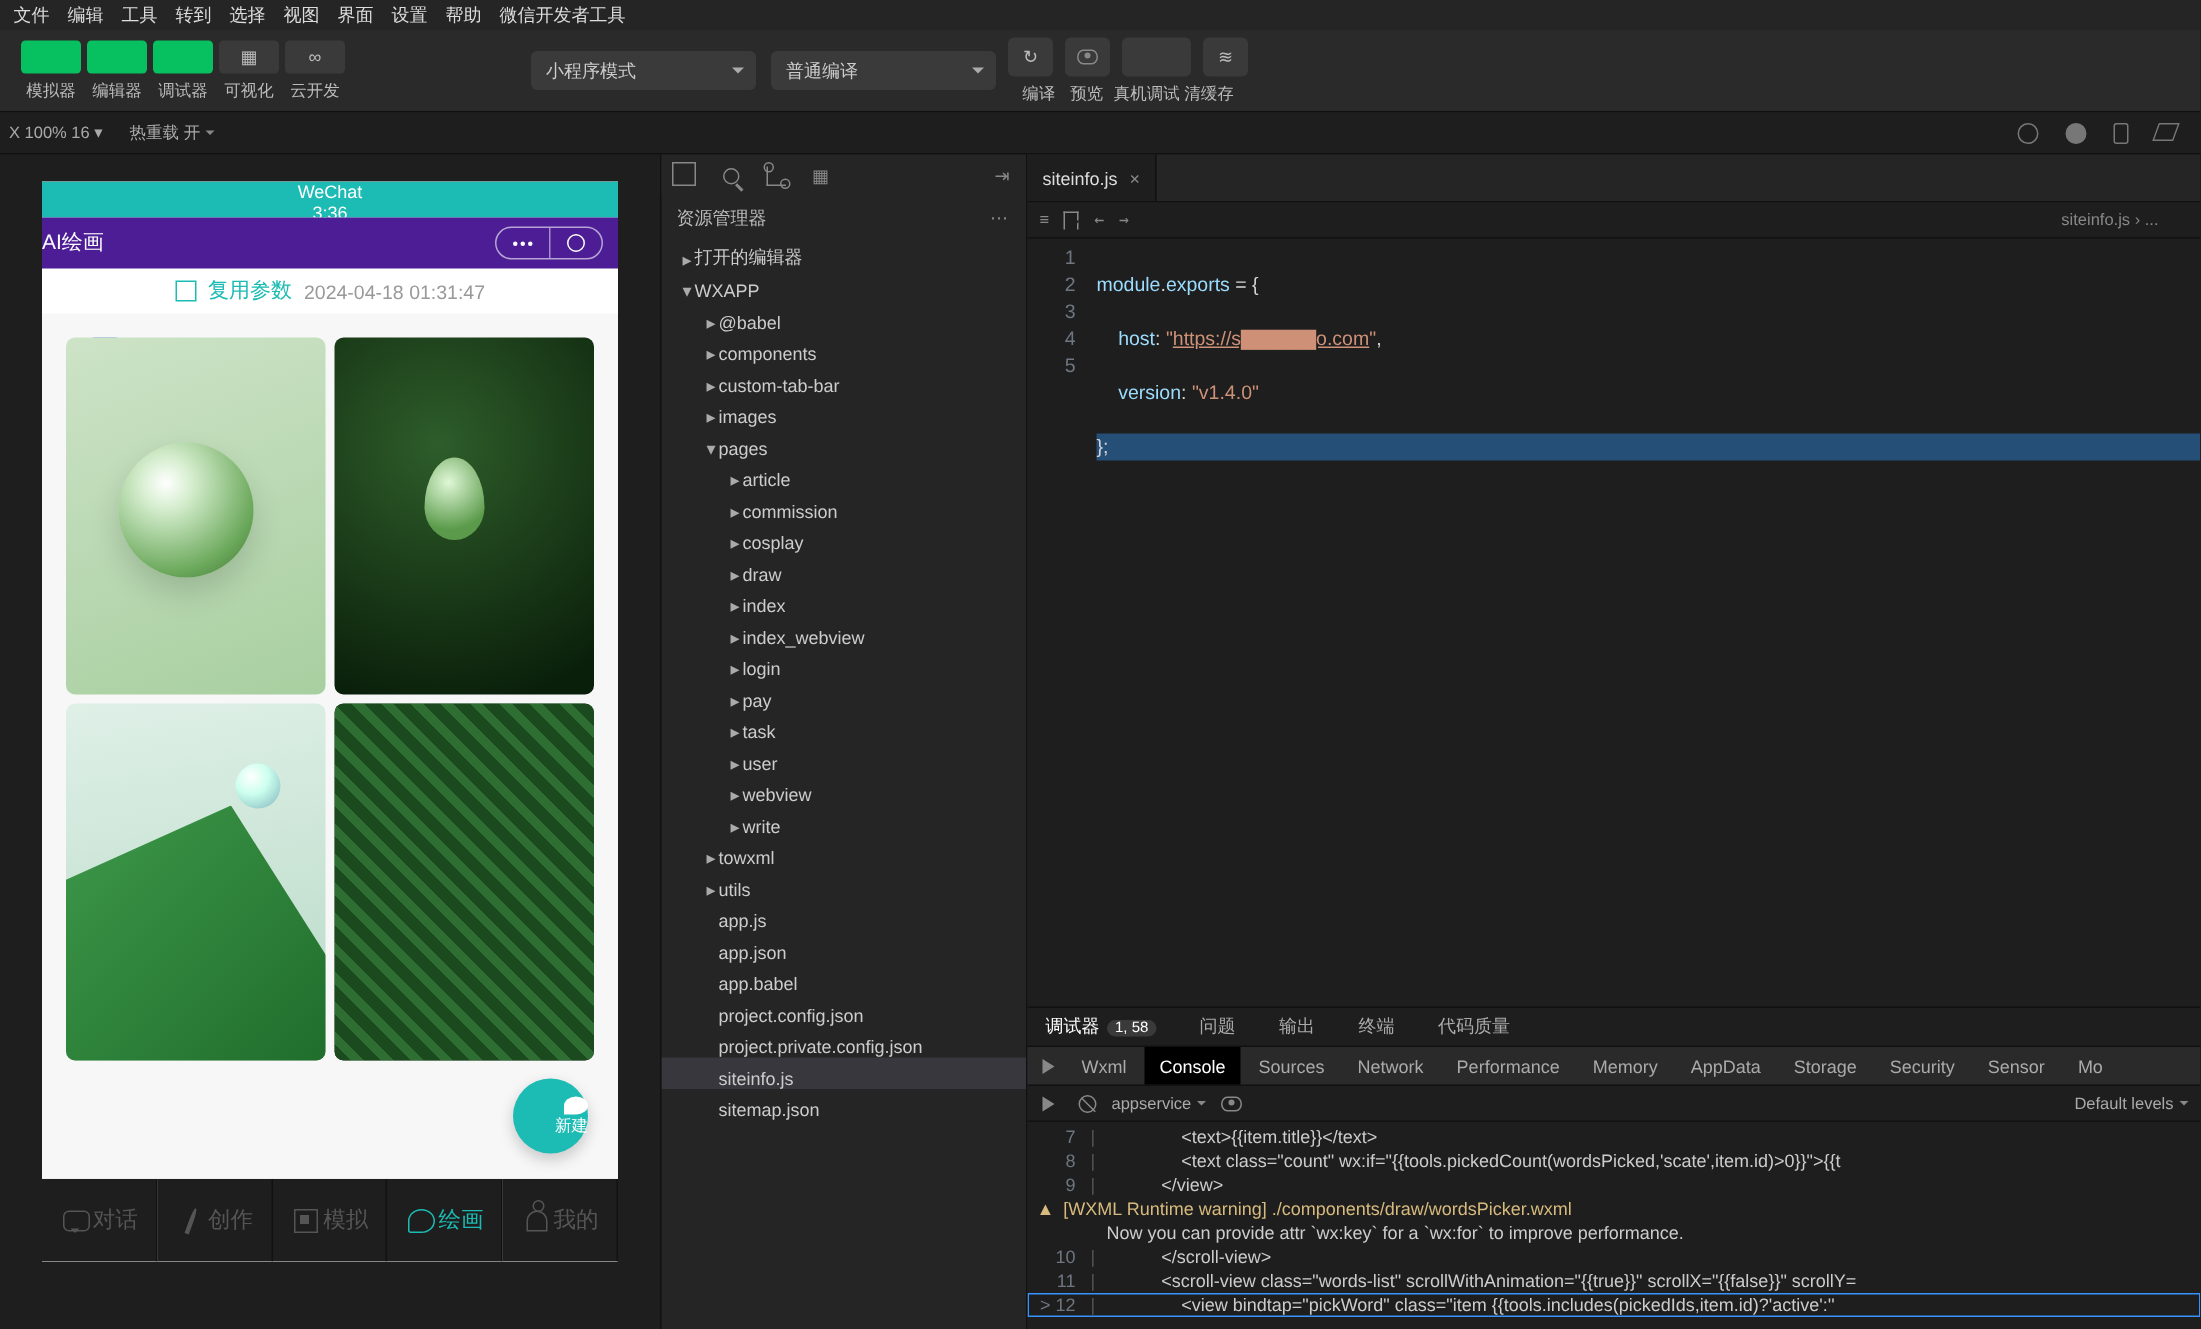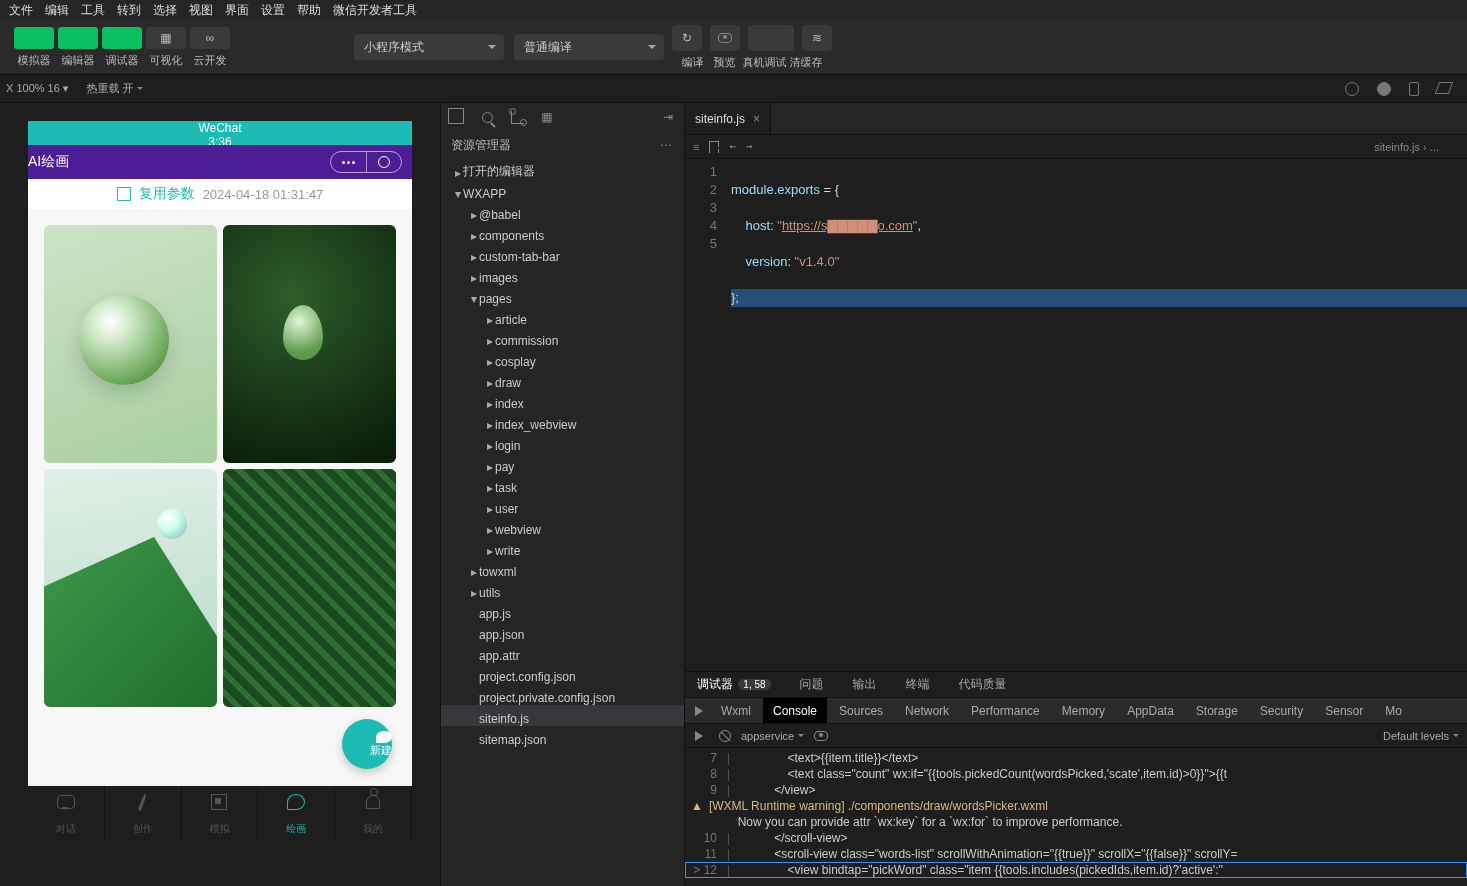--- a/index.html
+++ b/index.html
@@ -69,21 +69,21 @@
 .t4{background:linear-gradient(140deg,#1f4a22 0%,#0d2410 100%);}
 .orb{position:absolute;width:90px;height:90px;border-radius:50%;background:radial-gradient(circle at 35% 30%,#fff 0%,#d6eecf 20%,#6aa85a 70%,#3e6e34 100%);box-shadow:0 10px 20px rgba(0,0,0,.15);}
 .t1 .orb{left:35px;top:70px;}
 .t2 .drop1{position:absolute;left:60px;top:80px;width:40px;height:55px;background:radial-gradient(circle at 40% 30%,#dff7d6,#5a9a4a 70%);border-radius:50% 50% 50% 50%/60% 60% 40% 40%;}
 .t3 .leaf{position:absolute;left:-10px;bottom:-10px;width:200px;height:180px;background:linear-gradient(135deg,#3e9a4a,#1e6a2a);clip-path:polygon(0 100%,0 30%,60% 0,100% 70%,100% 100%);}
 .t3 .dew{position:absolute;right:30px;top:40px;width:30px;height:30px;border-radius:50%;background:radial-gradient(circle at 35% 30%,#fff,#cfe 40%,#9cc 80%);}
 .t4 .fern{position:absolute;inset:0;background:repeating-linear-gradient(45deg,#1a4a1e 0 8px,#2e6e32 8px 14px);}
 .fab{position:absolute;right:20px;bottom:16px;width:50px;height:50px;border-radius:50%;background:#1cbbb4;color:#fff;display:flex;flex-direction:column;align-items:flex-end;justify-content:center;font-size:11px;box-shadow:0 4px 10px rgba(0,0,0,.2);}
 .fab .pal{width:16px;height:12px;background:#fff;border-radius:50% 50% 50% 0;}
 .tabbar{height:56px;background:#fff;border-top:1px solid #eee;display:flex;}
-.tabbar .tab{flex:1;display:flex;flex-direction:column;align-items:center;justify-content:center;gap:10px;color:#555;font-size:10px;}
+.tabbar .tab{flex:1;display:flex;flex-direction:row;align-items:center;justify-content:center;gap:0;color:#555;font-size:15px;}
 .tabbar .tab.active{color:#1cbbb4;}
 .tabic{width:22px;height:20px;display:flex;align-items:center;justify-content:center;}
 .chatb{width:18px;height:14px;border:1.5px solid currentColor;border-radius:4px;position:relative;}
 .chatb::after{content:'';position:absolute;left:4px;bottom:-5px;border:3px solid transparent;border-top-color:currentColor;}
 .feath{width:3px;height:18px;background:currentColor;transform:rotate(20deg);border-radius:50% 50% 0 0;}
 .sqi{width:16px;height:16px;border:1.5px solid currentColor;position:relative;}
 .sqi::after{content:'';position:absolute;left:3px;top:3px;width:6px;height:6px;background:currentColor;}
 .pali{width:18px;height:16px;border:1.5px solid currentColor;border-radius:50% 50% 50% 10%;}
 .usr{width:14px;height:14px;border:1.5px solid currentColor;border-radius:50% 50% 0 0;position:relative;}
 .usr::before{content:'';position:absolute;left:3px;top:-8px;width:6px;height:6px;border:1.5px solid currentColor;border-radius:50%;}
@@ -431,21 +431,21 @@
               <div class="row ind2">
                 <span class="tw "></span>
                 <span>app.js</span>
               </div>
               <div class="row ind2">
                 <span class="tw "></span>
                 <span>app.json</span>
               </div>
               <div class="row ind2">
                 <span class="tw "></span>
-                <span>app.attr</span>
+                <span>app.babel</span>
               </div>
               <div class="row ind2">
                 <span class="tw "></span>
                 <span>project.config.json</span>
               </div>
               <div class="row ind2">
                 <span class="tw "></span>
                 <span>project.private.config.json</span>
               </div>
               <div class="row ind2 sel">

